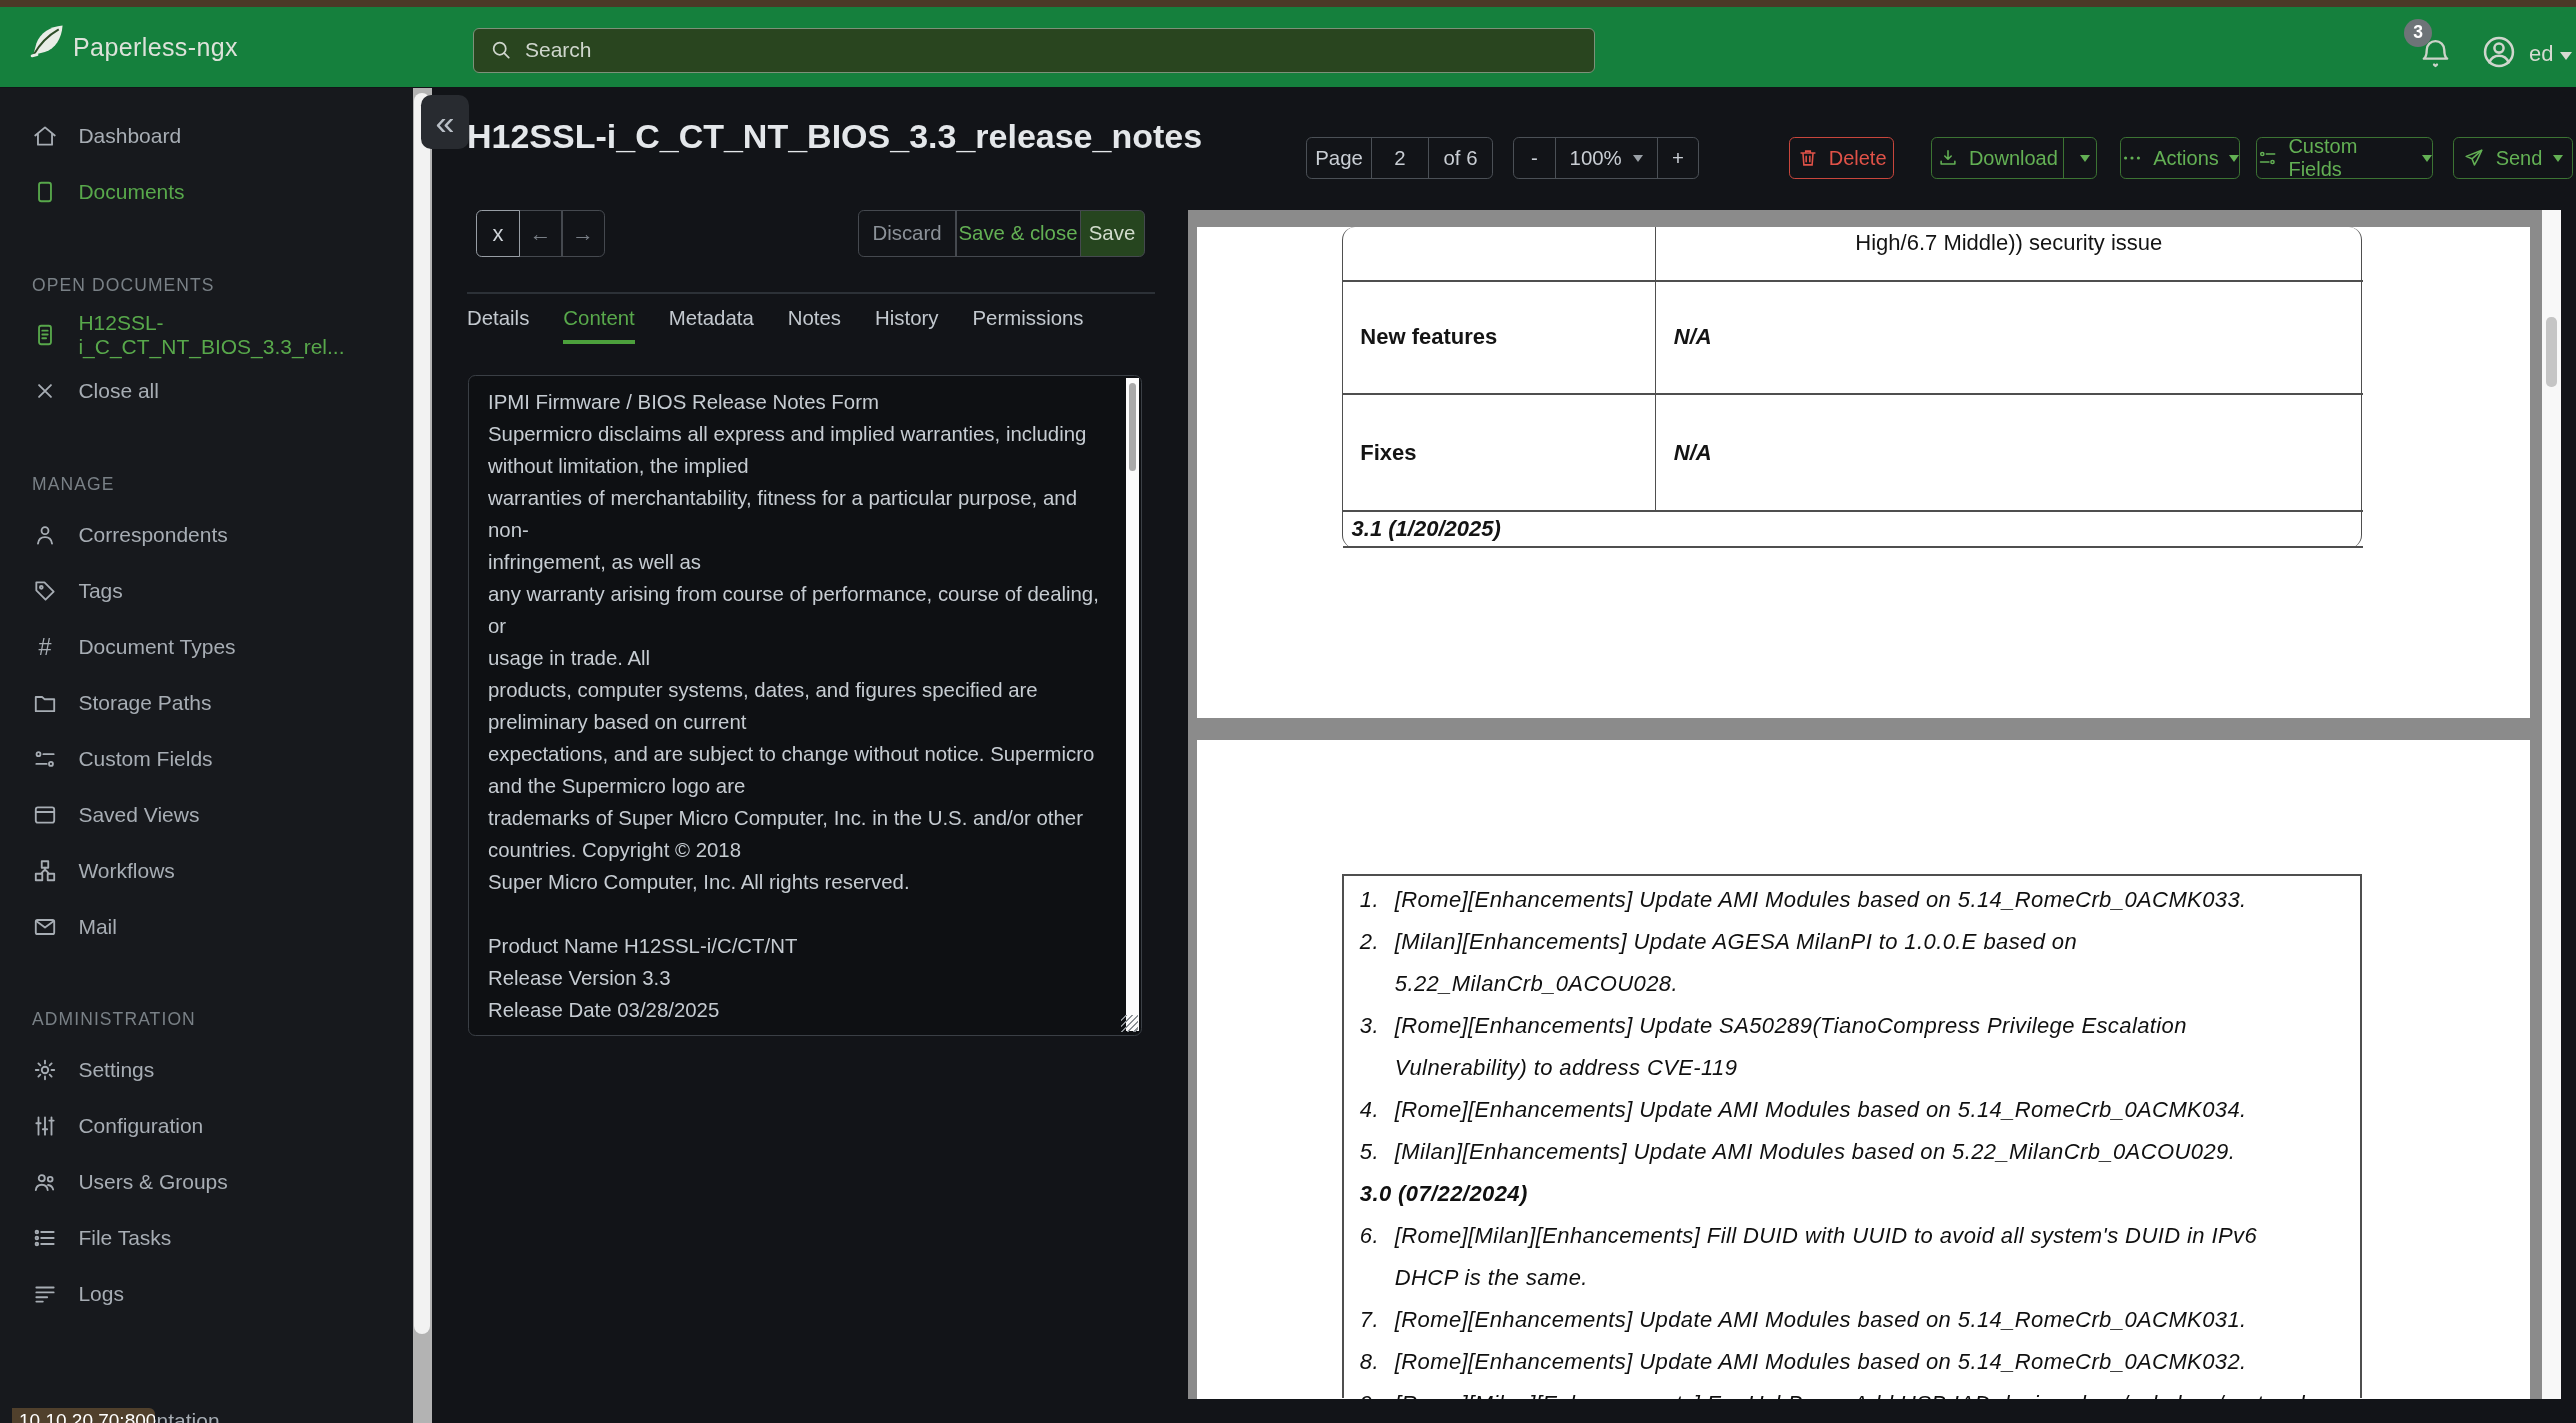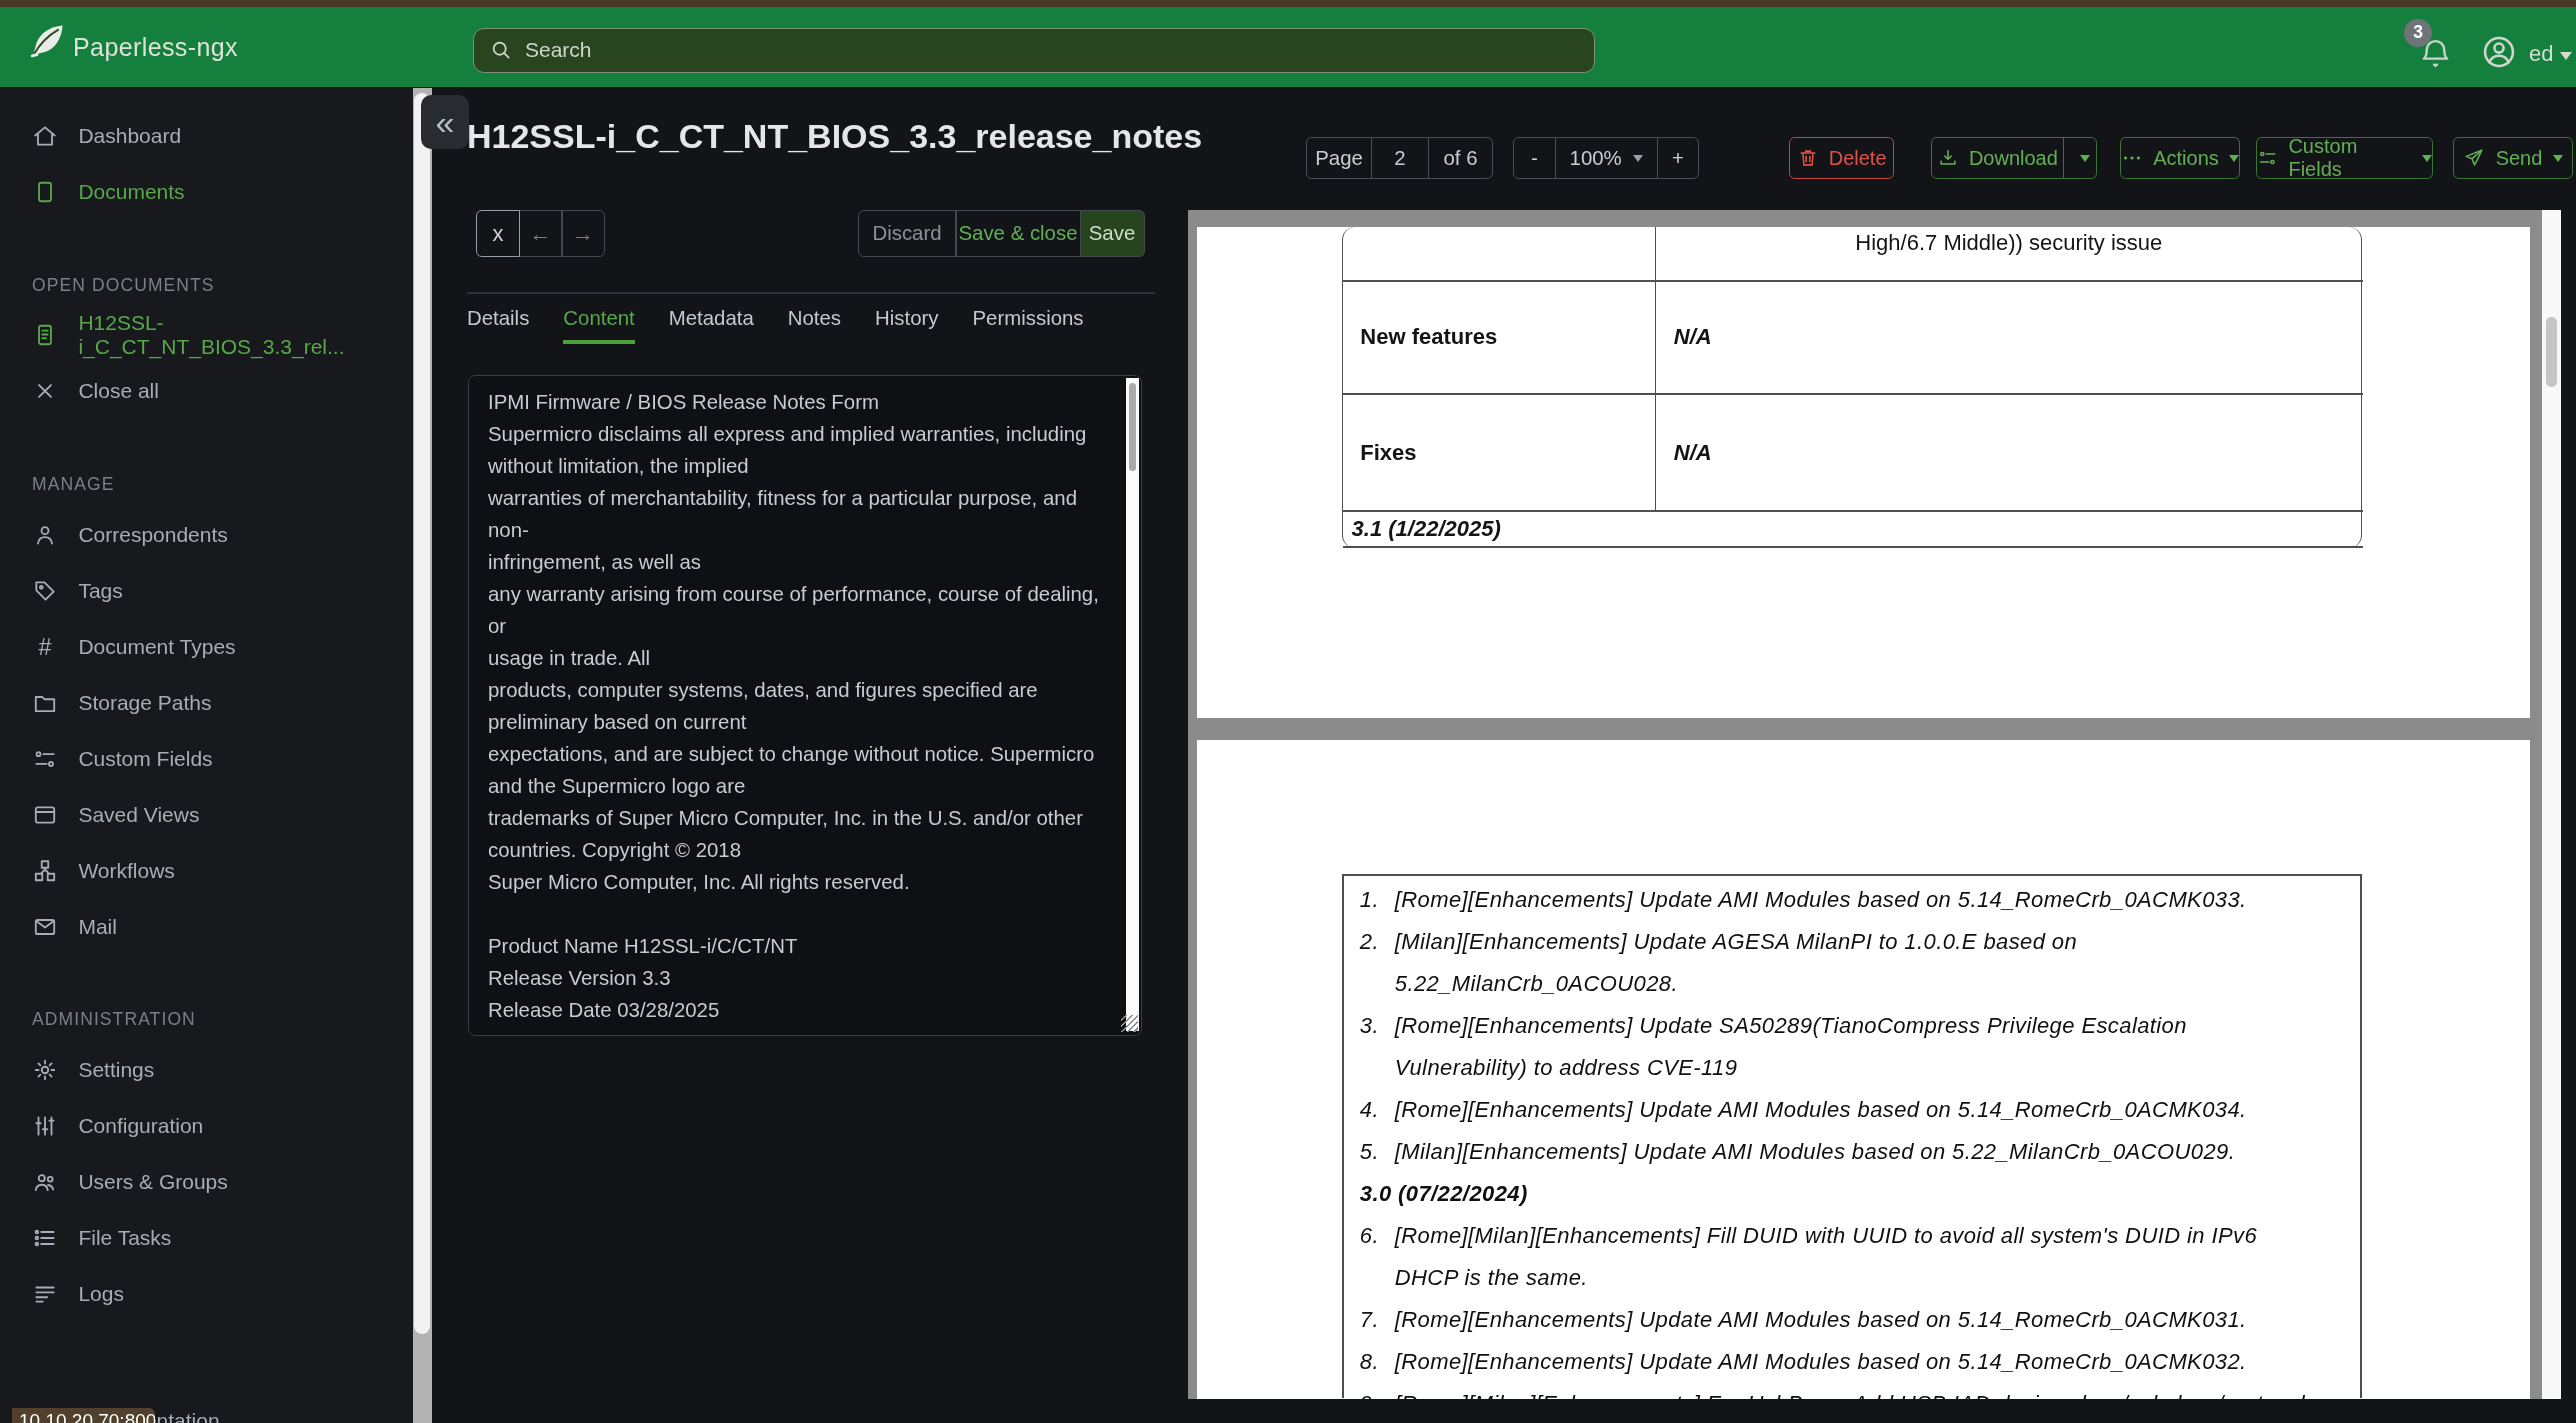--- a/index.html
+++ b/index.html
@@ -7,21 +7,21 @@
     font-family:"Liberation Sans", sans-serif; }
   .abs { position:absolute; }
   #canvas { position:relative; width:2576px; height:1424px; background:#121418; }
 
   
   #topstrip { left:0; top:0; width:2576px; height:7.3px; background:#4b3927; }
   #topbar { left:0; top:7.3px; width:2576px; height:80px; background:#15803d; }
   #logo { left:25px; top:11.7px; width:44px; height:53px; }
   #brand { left:73px; top:26px; font-size:25px; color:#dde2da; font-weight:500; letter-spacing:0.4px; }
   #searchbox { left:473px; top:20.4px; width:1122px; height:45px; background:#29451f;
-    border:1.5px solid #7d917a; border-radius:11px; display:flex; align-items:center; padding:0 14.6px; }
+    border:1.5px solid #7d917a; border-radius:6px; display:flex; align-items:center; padding:0 14.6px; }
   #searchbox svg { width:23.4px; height:23.4px; color:#cfd6cd; flex:none; }
   #search-input { background:transparent; border:none; outline:none; color:#e7ece4; font-size:21px;
     margin-left:13px; width:1022px; font-family:"Liberation Sans",sans-serif; }
   #search-input::placeholder { color:#cfd6cd; opacity:1; }
   #bell { left:2418px; top:29px; width:35px; height:35px; color:#ccd3c9; }
   #bell-badge { left:2404px; top:11.7px; width:28px; height:28px; background:#6e7478; border-radius:50%;
     color:#fff; font-size:17.5px; font-weight:bold; display:flex; align-items:center; justify-content:center; }
   #avatar { left:2480px; top:26px; width:38px; height:38px; color:#cfd6cd; }
   #username { left:2529px; top:34px; font-size:22px; color:#d6dbd2; }
   .caret { display:inline-block; width:0; height:0; border-left:6.6px solid transparent;
@@ -467,21 +467,21 @@
           <div class="cellval">High/6.7 Middle)) security issue</div>
         </div>
         <div id="p1-r1" class="p1-row">
           <div class="p1-label">New features</div>
           <div class="p1-value">N/A</div>
         </div>
         <div id="p1-r2" class="p1-row">
           <div class="p1-label">Fixes</div>
           <div class="p1-value">N/A</div>
         </div>
-        <div id="p1-footer" class="p1-row">3.1 (1/22/2025)</div>
+        <div id="p1-footer" class="p1-row">3.1 (1/20/2025)</div>
       </div>
     </div>
     <div id="pdf-page2" class="pdf-page">
       <div id="p2-box">
           <div class="entry">
             <span class="no">1.</span>
             <div class="tx">[Rome][Enhancements] Update AMI Modules based on 5.14_RomeCrb_0ACMK033.</div>
           </div>
           <div class="entry">
             <span class="no">2.</span>

